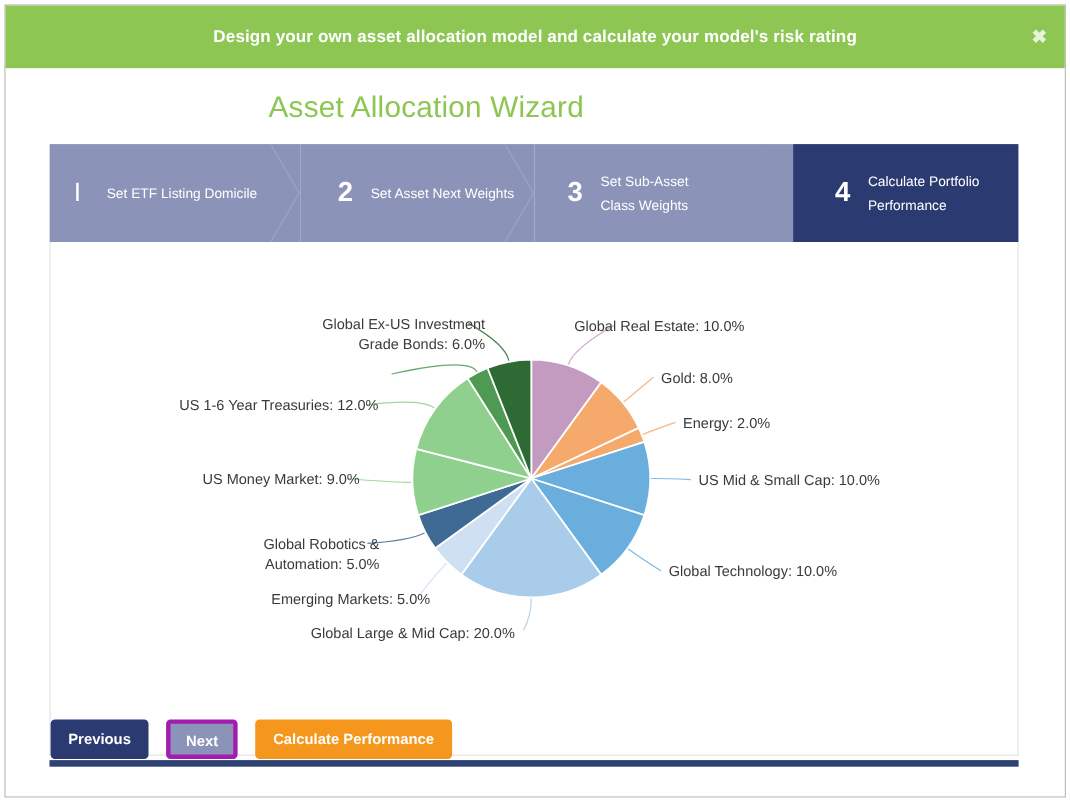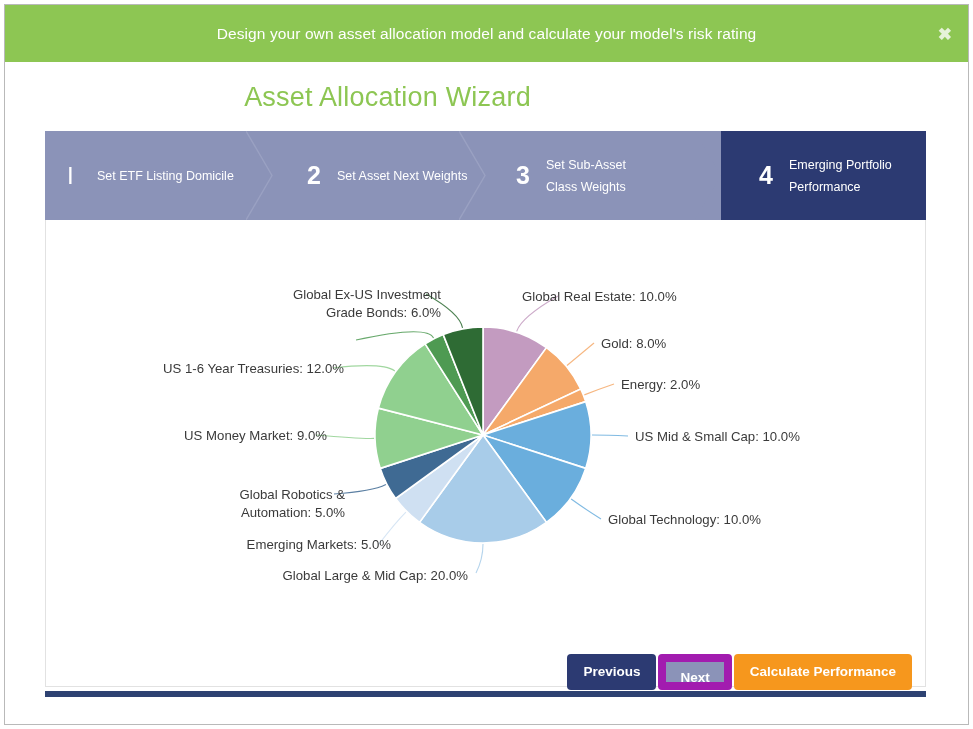--- a/index.html
+++ b/index.html
@@ -39,21 +39,21 @@
     height: 57px;
     background: #8dc653;
     box-sizing: border-box;
     display: flex;
     align-items: center;
     justify-content: center;
   }
   .banner-title {
     color: #ffffff;
     font-size: 15.5px;
-    font-weight: normal;
+    font-weight: bold;
     letter-spacing: 0.1px;
     text-align: center;
     white-space: nowrap;
   }
   .banner-close {
     position: absolute;
     right: 16px;
     top: 50%;
     transform: translateY(-50%);
     color: #e6f2d8;
@@ -165,41 +165,40 @@
   .pie-label.left  { text-align: right; }
 
   
   .btn-row {
     position: absolute;
     left: 46px;
     top: 653px;
     width: 879px;
     height: 38px;
     display: flex;
-    justify-content: flex-end;
     align-items: center;
-    gap: 2px;
+    gap: 16px;
     padding-right: 13px;
     box-sizing: border-box;
   }
   .btn {
     border: none;
     border-radius: 4px;
     color: #ffffff;
     font-family: "Liberation Sans", sans-serif;
     font-size: 13.5px;
     font-weight: bold;
     height: 36px;
     padding: 0 16px;
     cursor: pointer;
     line-height: 36px;
     white-space: nowrap;
   }
   .btn-prev { background: #2c3a72; }
-  .btn-next { background: #8b93b8; border: 8px solid #a21caf; height: 36px; line-height: 32px; padding: 0 14px; }
+  .btn-next { background: #8b93b8; border: 4px solid #a21caf; height: 36px; line-height: 32px; padding: 0 14px; }
   .btn-calc { background: #f6971d; padding: 0 16px; }
 
   .bottom-bar {
     position: absolute;
     left: 45px;
     top: 691px;
     width: 881px;
     height: 6px;
     background: #2e4272;
   }
@@ -242,21 +241,21 @@
       <div class="step-num">3</div>
       <div class="step-label">Set Sub-Asset Class Weights</div>
       <div class="chev">
         <svg width="28" height="89" viewBox="0 0 28 89">
             <path d="M0 -1 L27 44.5 L0 90 Z" fill="#8b93b8" stroke="none"></path>
           </svg>
       </div>
     </div>
     <div class="step s4">
       <div class="step-num">4</div>
-      <div class="step-label">Emerging Portfolio Performance</div>
+      <div class="step-label">Calculate Portfolio Performance</div>
     </div>
   </div>
 
   <div class="chart-area">
     <svg class="chart-svg" id="pie-svg" width="879" height="410">
         <path d="M437,214 L437,106 A108,108 0 0,1 500.4808072475871,126.62616460750567 Z" fill="#c39bc0" stroke="#ffffff" stroke-width="1.6"></path>
         <path d="M470.6828523868693,110.33483972382827 Q475.3181073024935,96.06899197940096 512,75" fill="none" stroke="#c39bc0" stroke-width="1.1" opacity="0.85"></path>
         <path d="M437,214 L500.4808072475871,126.62616460750567 A108,108 0 0,1 534.7213216663301,168.01583651097215 Z" fill="#f5a96a" stroke="#ffffff" stroke-width="1.6"></path>
         <path d="M520.985943462561,144.52078511739282 Q532.5436421041978,134.95942527116247 548,122" fill="none" stroke="#f5a96a" stroke-width="1.1" opacity="0.85"></path>
         <path d="M437,214 L534.7213216663301,168.01583651097215 A108,108 0 0,1 539.7141037598766,180.62616460750567 Z" fill="#f5a96a" stroke="#ffffff" stroke-width="1.6"></path>

